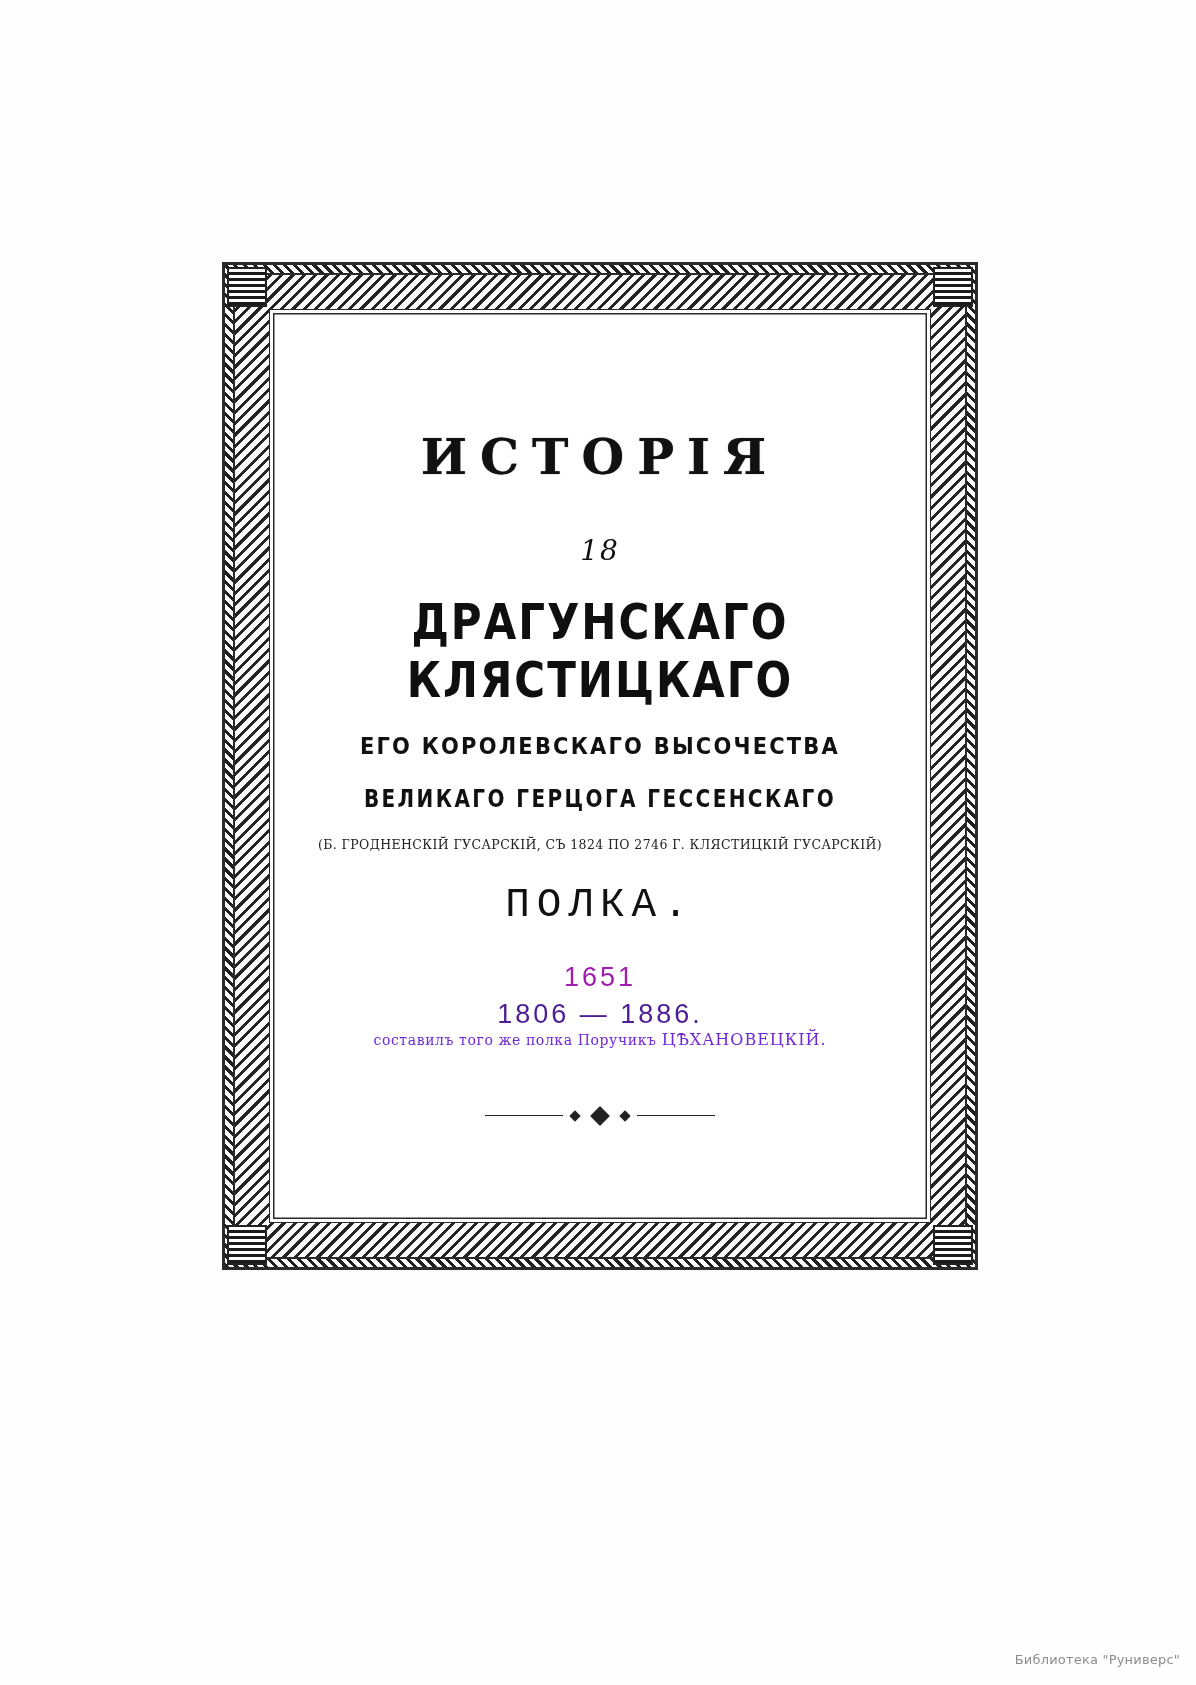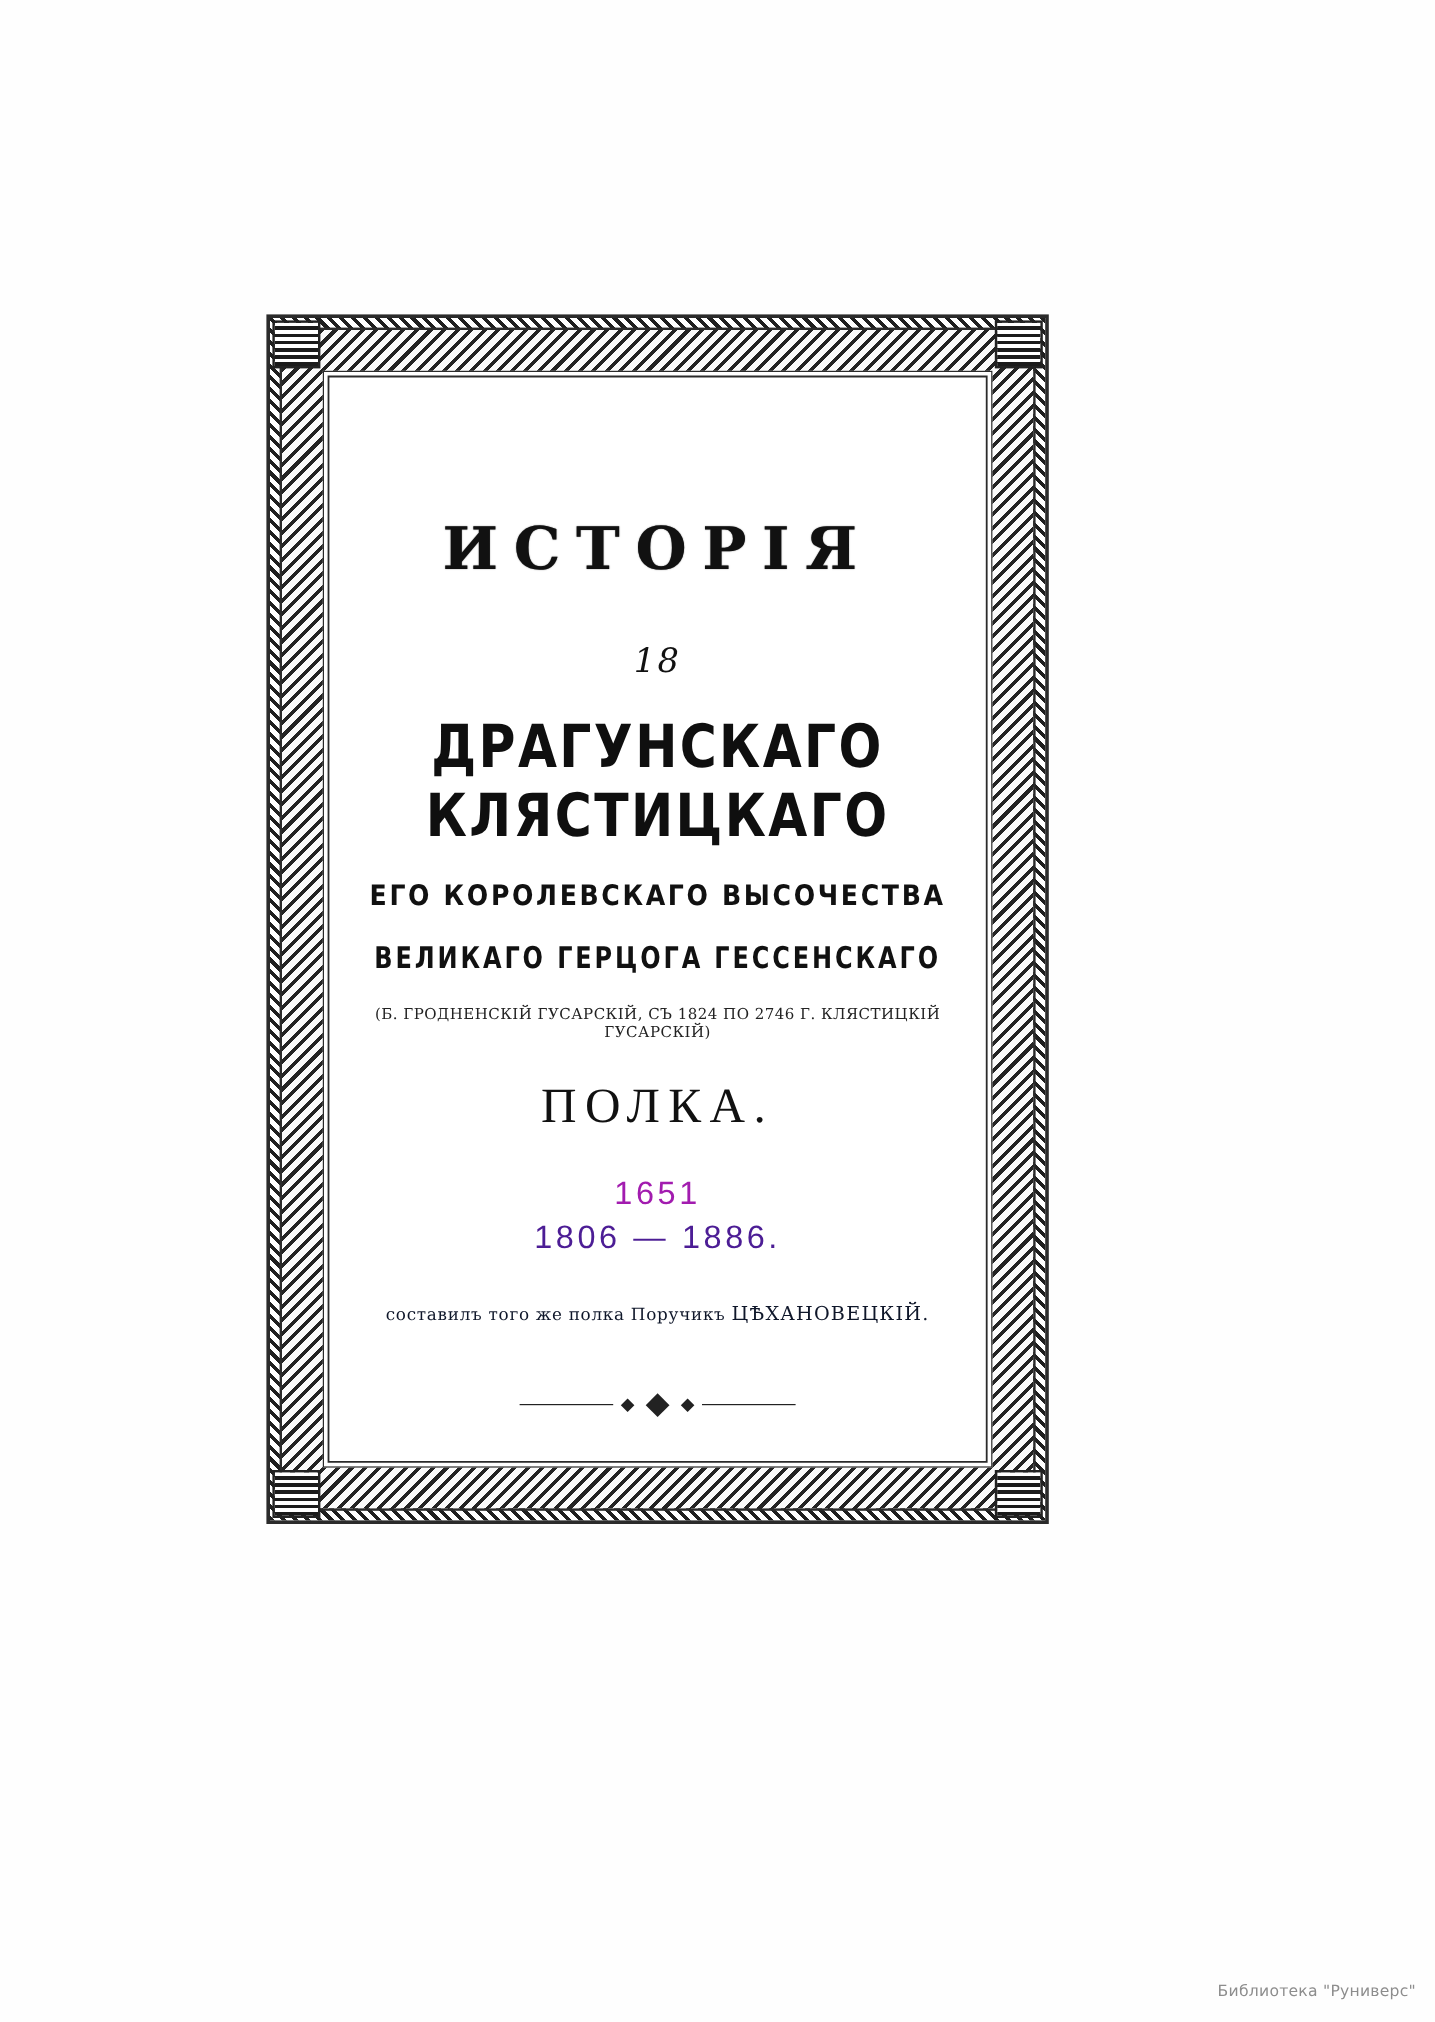--- a/index.html
+++ b/index.html
@@ -23,21 +23,21 @@
     width: 1196px;
     height: 1685px;
     background: #fefefe;
   }
 
   
   .title-frame {
     position: absolute;
     left: 222px;
     top: 262px;
-    width: 652px;
+    width: 756px;
     height: 1008px;
     box-sizing: border-box;
     border: 3px solid #2b2b2b;
     background:
       repeating-linear-gradient(45deg, #1f1f1f 0px, #1f1f1f 3px, #ffffff 3px, #ffffff 7px);
     padding: 0;
   }
   .title-frame::before {
     
     content: "";
@@ -129,45 +129,44 @@
   }
   .line-paren {
     margin-top: 30px;
     font-family: "DejaVu Serif", serif;
     font-size: 12.5px;
     letter-spacing: 0.4px;
     color: #222;
   }
   .line-polka {
     margin-top: 30px;
-    font-family: Liberation Serif, serif;
+    font-family: Liberation Mono, monospace;
     font-size: 41px;
     letter-spacing: 7px;
     color: #111;
   }
   .line-year1 {
     margin-top: 34px;
     font-family: "Liberation Sans", sans-serif;
     font-size: 27px;
     letter-spacing: 3px;
     color: #a21caf;
   }
   .line-year2 {
     margin-top: 6px;
     font-family: "Liberation Sans", sans-serif;
     font-size: 27px;
     letter-spacing: 3px;
     color: #4c1d95;
   }
   .line-author {
-    margin-top: 38px;
     font-family: "DejaVu Serif", serif;
     font-size: 14px;
     letter-spacing: 0.6px;
-    color: #0f172a;
+    color: #6d28d9;
   }
   .line-author .author-name {
     font-size: 16px;
     letter-spacing: 1px;
   }
 
   
   .divider {
     margin: 60px auto 0 auto;
     width: 230px;

